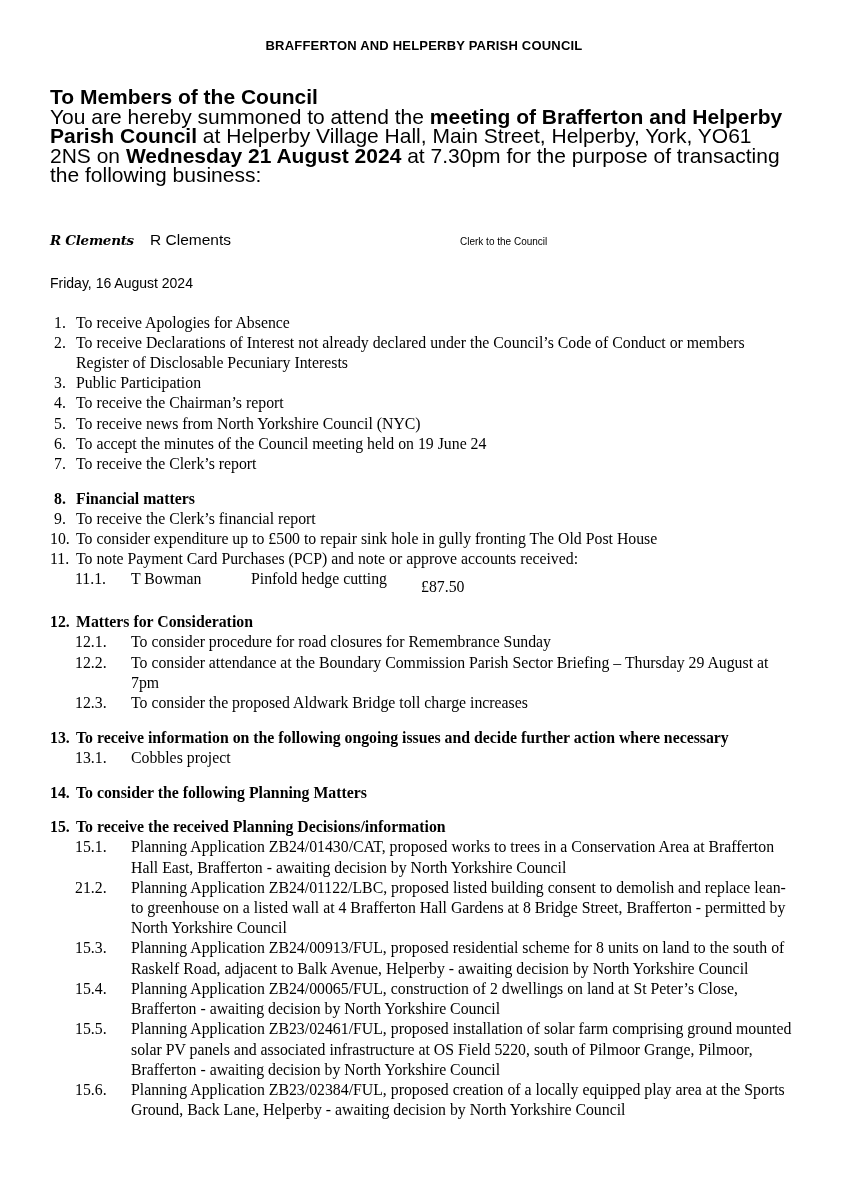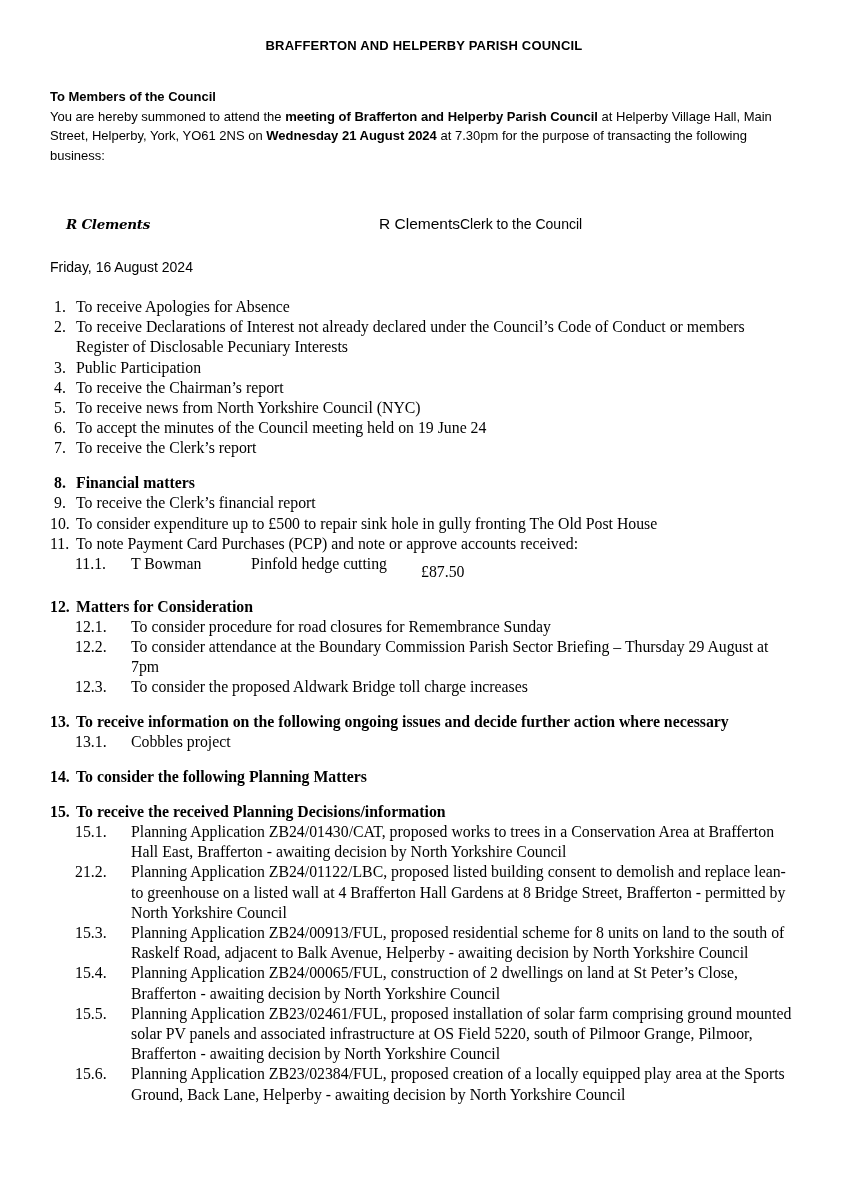--- a/index.html
+++ b/index.html
@@ -24,51 +24,50 @@
     text-align: center;
     font-family: "Liberation Sans", sans-serif;
     font-weight: bold;
     font-size: 13px;
     letter-spacing: 0.2px;
     margin: 14px 0 0 0;
   }
   .intro {
     margin-top: 34px;
     font-family: "Liberation Sans", sans-serif;
-    font-size: 13px;
+    font-size: 21px;
     line-height: 19.5px;
   }
   .intro-head {
     font-weight: bold;
   }
   .intro p {
     margin: 0;
   }
   .sig-row {
     display: flex;
     align-items: baseline;
     margin-top: 3px;
     font-family: "Liberation Sans", sans-serif;
     font-size: 15.5px;
-    text-align: right;
   }
   .signature {
     font-family: "DejaVu Serif", serif;
     font-style: italic;
     font-weight: bold;
     font-size: 13.5px;
     width: 100px;
     letter-spacing: -0.3px;
   }
   .sig-name {
     width: 310px;
     font-size: 15.5px;
   }
   .sig-role {
-    font-size: 14px;
+    font-size: 10px;
     margin-top: 48px;
   }
   .date-line {
     margin-top: 26px;
     font-family: "Liberation Sans", sans-serif;
     font-size: 14px;
   }
   .agenda {
     margin-top: 22px;
     font-size: 15.8px;

